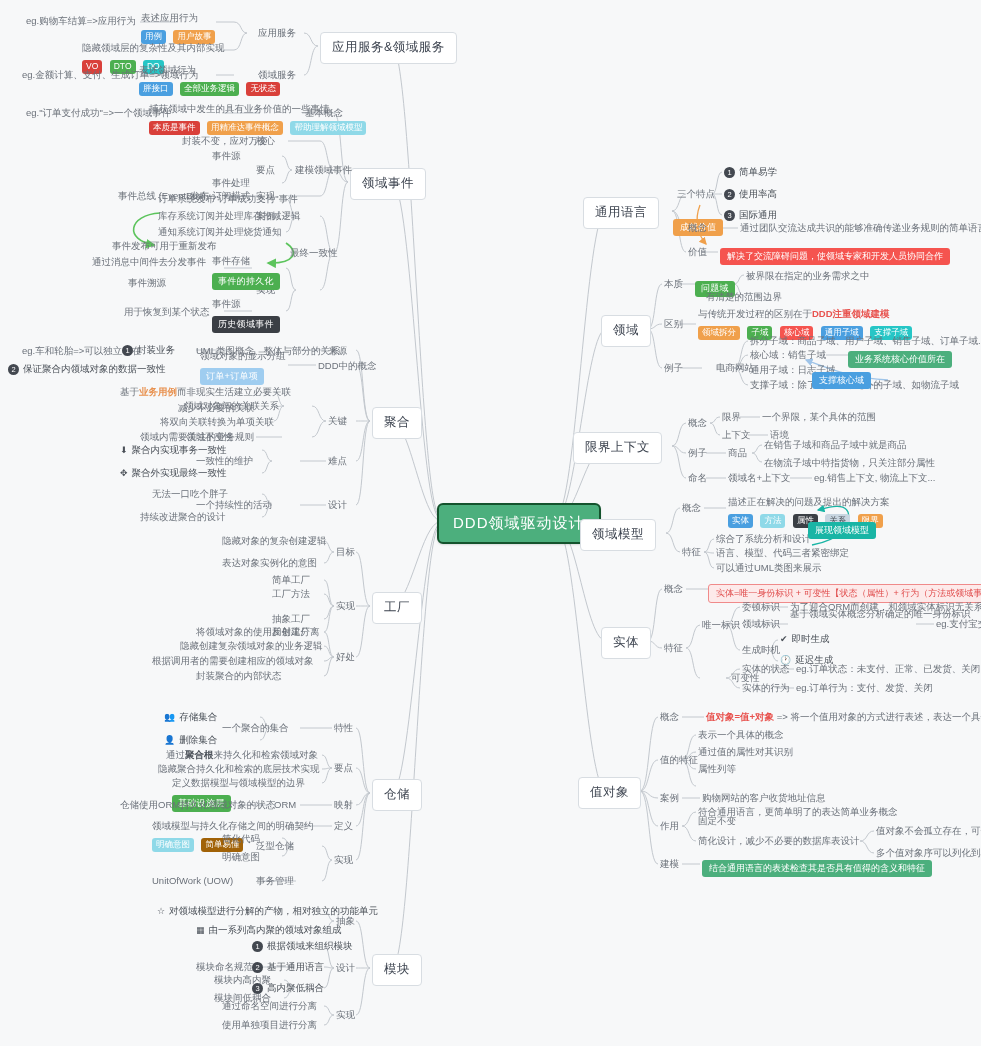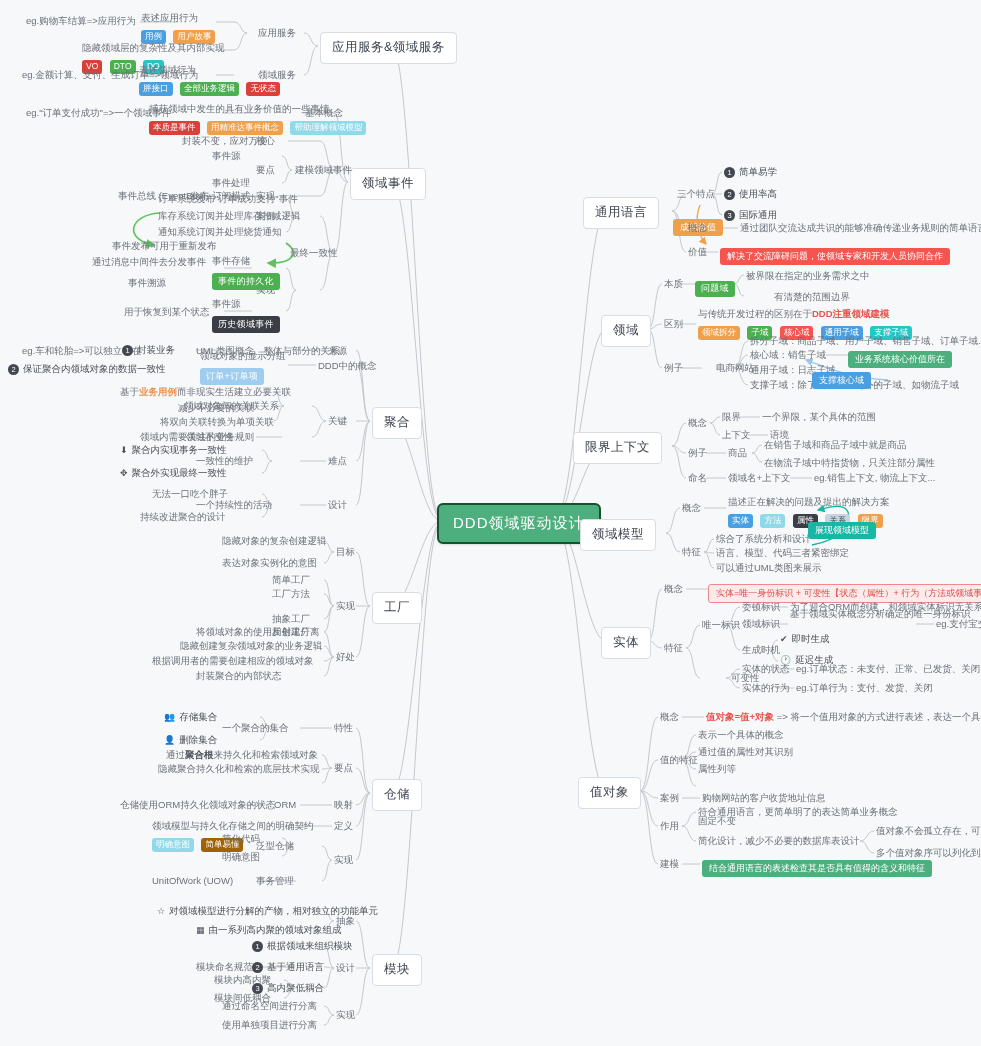--- a/index.html
+++ b/index.html
@@ -524,20 +524,24 @@
 </div>
 <div class="node leaf dark" style="left:164px; top:734px;">
   <span class="gly">👤</span><span>删除集合</span>
 </div>
 
 <div class="node leaf" style="left:334px; top:762px;">要点</div>
 <div class="node leaf" style="left:166px; top:749px;">
   <span>通过</span><span class="hl" style="color:#4a5058">聚合根</span><span>来持久化和检索领域对象</span>
 </div>
 <div class="node leaf" style="left:158px; top:763px;">隐藏聚合持久化和检索的底层技术实现</div>
+<div class="node" style="left:172px; top:777px;">
+  <div class="leaf">定义数据模型与领域模型的边界</div>
+  <div class="bline"><span class="pill" style="background:#4caf50">基础设施层</span></div>
+</div>
 
 <div class="node leaf" style="left:334px; top:799px;">映射</div>
 <div class="node leaf" style="left:274px; top:799px;">ORM</div>
 <div class="node leaf" style="left:120px; top:799px;">仓储使用ORM持久化领域对象的状态</div>
 
 <div class="node leaf" style="left:334px; top:820px;">定义</div>
 <div class="node" style="left:152px; top:820px;">
   <div class="leaf">领域模型与持久化存储之间的明确契约</div>
   <div class="bline">
     <span class="badge" style="background:#8fd9e8">明确意图</span>
@@ -596,21 +600,21 @@
 <div class="node leaf" style="left:688px; top:246px;">价值</div>
 <div class="node" style="left:720px; top:244px;">
   <span class="callout" style="background:#f5544f">解决了交流障碍问题，使领域专家和开发人员协同合作</span>
 </div>
 
 <div class="node leaf" style="left:664px; top:278px;">本质</div>
 <div class="node" style="left:695px; top:276px;">
   <span class="pill" style="background:#4caf50">问题域</span>
 </div>
 <div class="node leaf" style="left:746px; top:270px;">被界限在指定的业务需求之中</div>
-<div class="node leaf" style="left:774px; top:291px;">有清楚的范围边界</div>
+<div class="node leaf" style="left:706px; top:291px;">有清楚的范围边界</div>
 
 <div class="node leaf" style="left:664px; top:318px;">区别</div>
 <div class="node" style="left:698px; top:308px;">
   <div class="leaf">
     <span>与传统开发过程的区别在于</span><span class="hl red-txt">DDD注重领域建模</span>
   </div>
   <div class="bline">
     <span class="badge" style="background:#f0a04b">领域拆分</span>
     <span class="badge" style="background:#4caf50">子域</span>
     <span class="badge" style="background:#f5544f">核心域</span>

